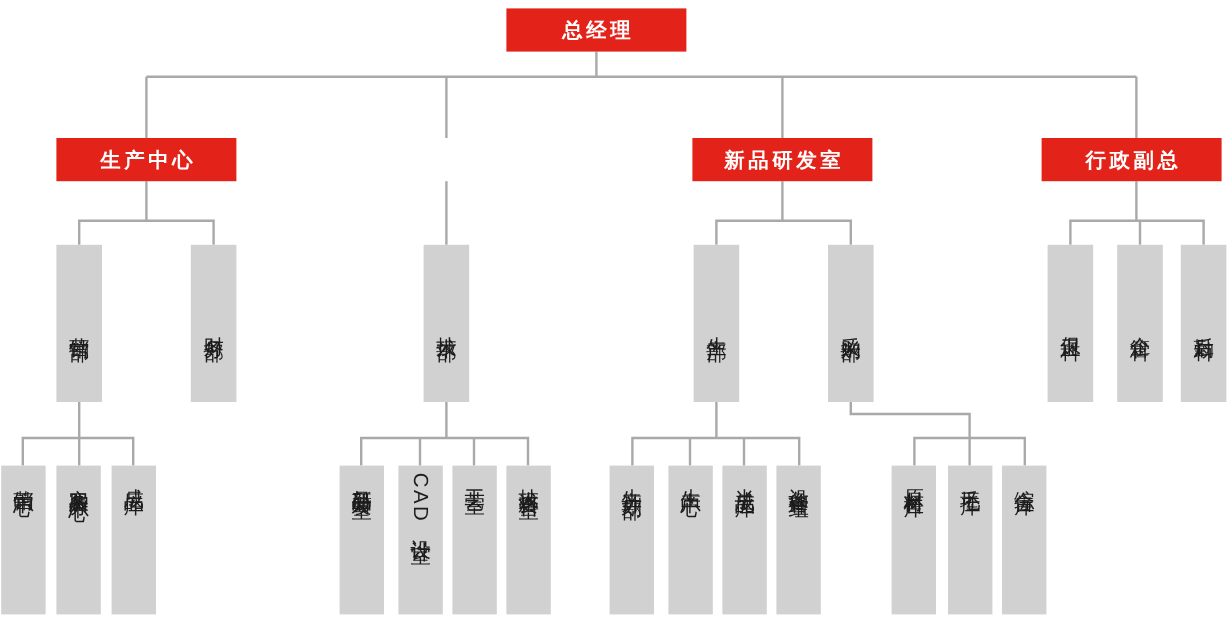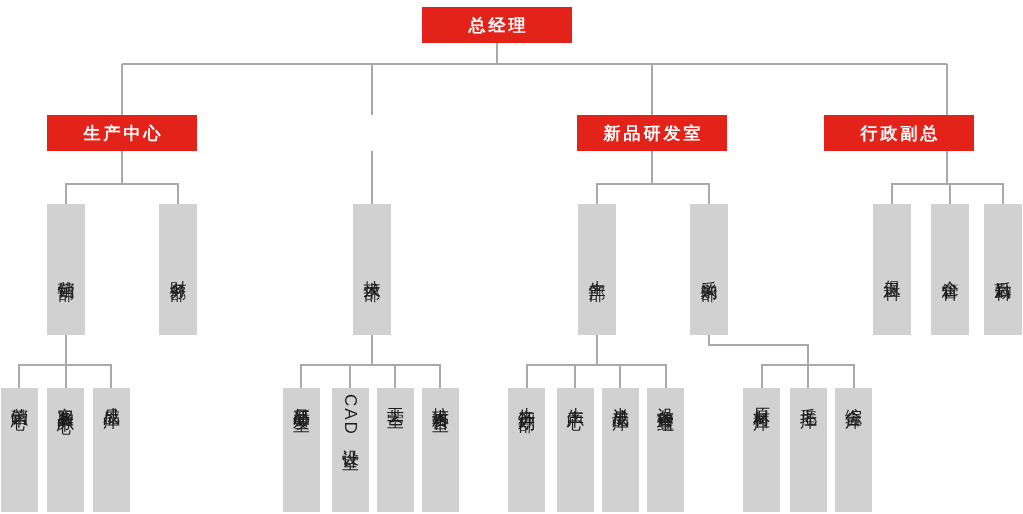--- a/index.html
+++ b/index.html
@@ -75,21 +75,21 @@
   <div class="node red" style="left:422px;top:7px;width:150px;height:36px">
     <span class="hlabel">总经理</span>
   </div>
 
   <div class="node red" style="left:47px;top:115px;width:150px;height:36px">
     <span class="hlabel">生产中心</span>
   </div>
   <div class="node red" style="left:577px;top:115px;width:150px;height:36px">
     <span class="hlabel">新品研发室</span>
   </div>
-  <div class="node red" style="left:824px;top:115px;width:150px;height:36px">
+  <div class="node red" style="left:868px;top:115px;width:150px;height:36px">
     <span class="hlabel">行政副总</span>
   </div>
 
   <div class="node gray vcenter" style="left:47px;top:204px;width:38px;height:131px">
     <span class="vlabel">营销部</span>
   </div>
   <div class="node gray vcenter" style="left:159px;top:204px;width:38px;height:131px">
     <span class="vlabel">财务部</span>
   </div>
   <div class="node gray vcenter" style="left:353px;top:204px;width:38px;height:131px">

